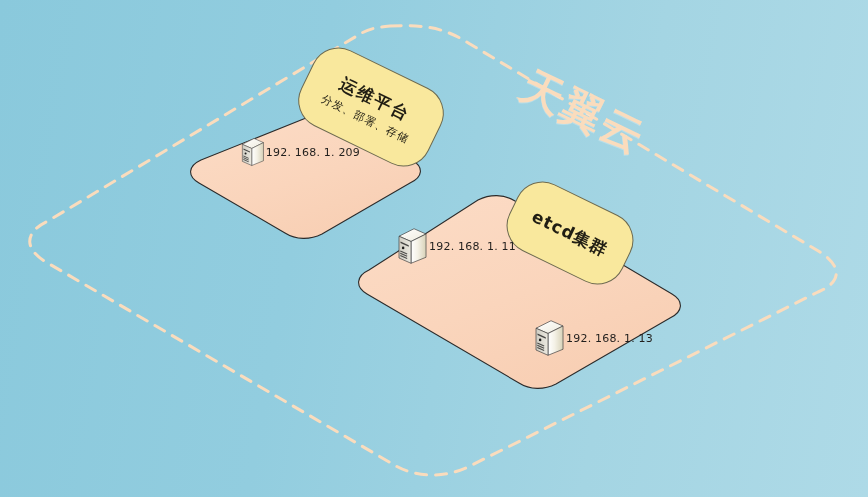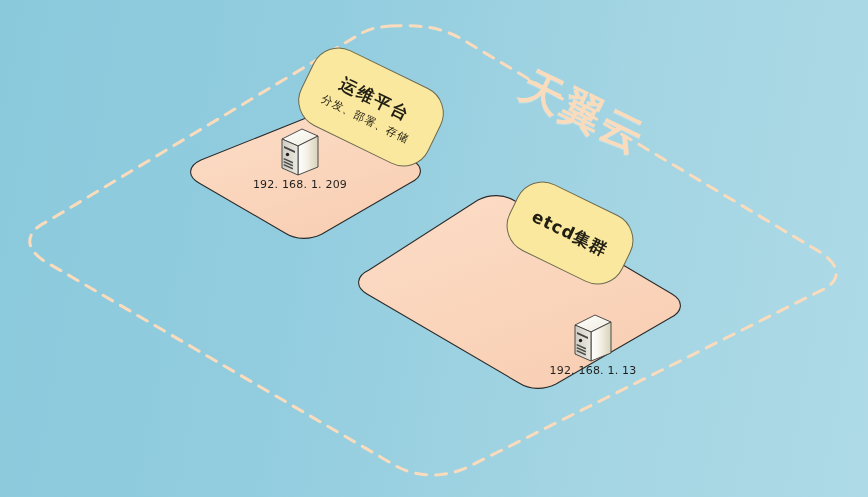--- a/index.html
+++ b/index.html
@@ -97,21 +97,21 @@
     font-size: 17px;
     letter-spacing: 1px;
   }
 
   
   .node {
     position: absolute;
     width: 120px;
     margin-left: -60px;
     display: flex;
-    flex-direction: column;
+    flex-direction: row;
     align-items: center;
   }
   .node .srv {
     width: 44px;
     height: 50px;
     display: block;
   }
   .node .ip {
     margin-top: 1px;
     font-family: "DejaVu Sans", sans-serif;
@@ -209,20 +209,35 @@
       <circle cx="9.5" cy="27.5" r="1.7" fill="#1e1e1e"></circle>
       <g fill="#2a2a2a" opacity="0.8">
         <rect x="6" y="31" width="10" height="1.5" transform="rotate(24 6 31)"></rect>
         <rect x="6" y="34" width="10" height="1.5" transform="rotate(24 6 34)"></rect>
         <rect x="6" y="37" width="10" height="1.5" transform="rotate(24 6 37)"></rect>
       </g>
     </svg>
     <div class="ip">192. 168. 1. 209</div>
   </div>
 
+  <div class="node" id="node-etcd1">
+    <svg class="srv" viewBox="0 0 44 50">
+      <polygon points="4,12 24,2 40,9 20,19" fill="url(#gradTop)" stroke="#3b3b3b" stroke-width="0.9"></polygon>
+      <polygon points="20,19 40,9 40,40 20,48" fill="url(#gradFront)" stroke="#3b3b3b" stroke-width="0.9"></polygon>
+      <polygon points="4,12 20,19 20,48 4,41" fill="url(#gradSide)" stroke="#3b3b3b" stroke-width="0.9"></polygon>
+      <path d="M6,19 L17,24 L17,26 L6,21 Z" fill="#2a2a2a" opacity="0.85"></path>
+      <circle cx="9.5" cy="27.5" r="1.7" fill="#1e1e1e"></circle>
+      <g fill="#2a2a2a" opacity="0.8">
+        <rect x="6" y="31" width="10" height="1.5" transform="rotate(24 6 31)"></rect>
+        <rect x="6" y="34" width="10" height="1.5" transform="rotate(24 6 34)"></rect>
+        <rect x="6" y="37" width="10" height="1.5" transform="rotate(24 6 37)"></rect>
+      </g>
+    </svg>
+    <div class="ip">192. 168. 1. 11</div>
+  </div>
 
 
   <div class="node" id="node-etcd3">
     <svg class="srv" viewBox="0 0 44 50">
       <polygon points="4,12 24,2 40,9 20,19" fill="url(#gradTop)" stroke="#3b3b3b" stroke-width="0.9"></polygon>
       <polygon points="20,19 40,9 40,40 20,48" fill="url(#gradFront)" stroke="#3b3b3b" stroke-width="0.9"></polygon>
       <polygon points="4,12 20,19 20,48 4,41" fill="url(#gradSide)" stroke="#3b3b3b" stroke-width="0.9"></polygon>
       <path d="M6,19 L17,24 L17,26 L6,21 Z" fill="#2a2a2a" opacity="0.85"></path>
       <circle cx="9.5" cy="27.5" r="1.7" fill="#1e1e1e"></circle>
       <g fill="#2a2a2a" opacity="0.8">

